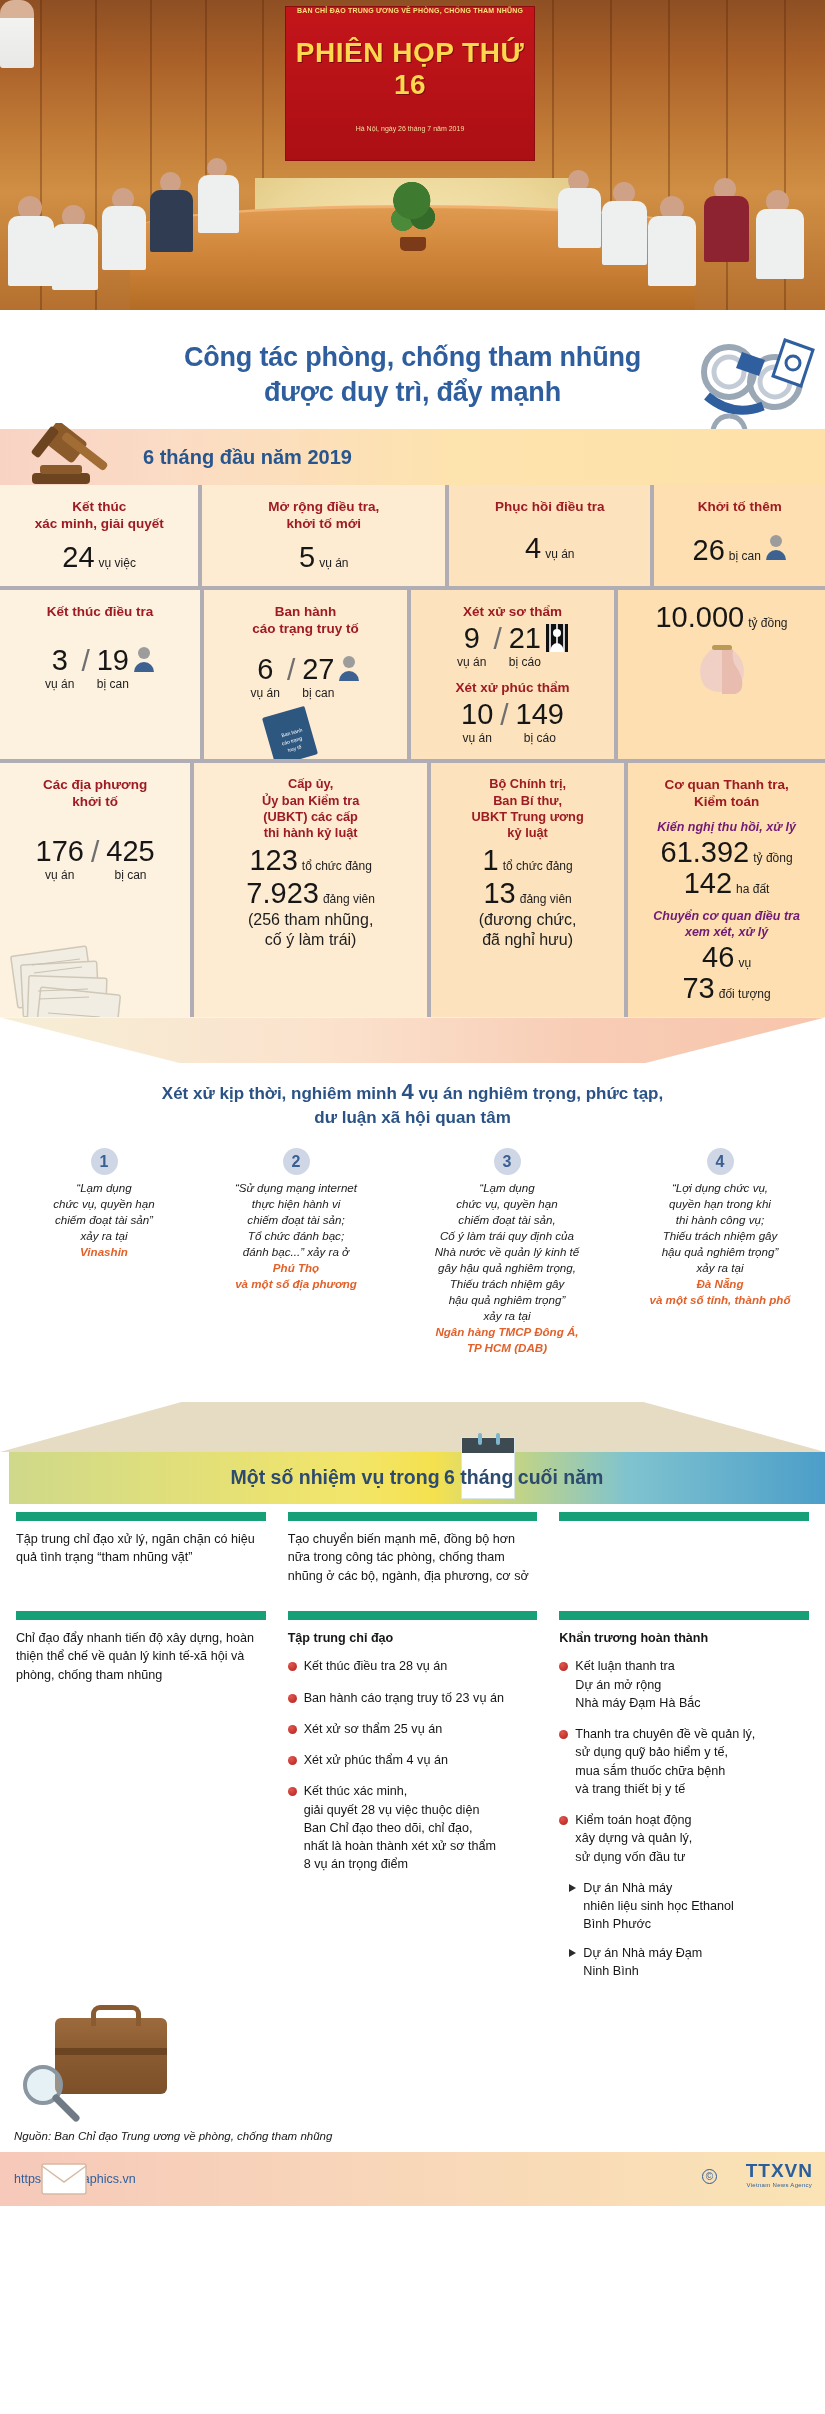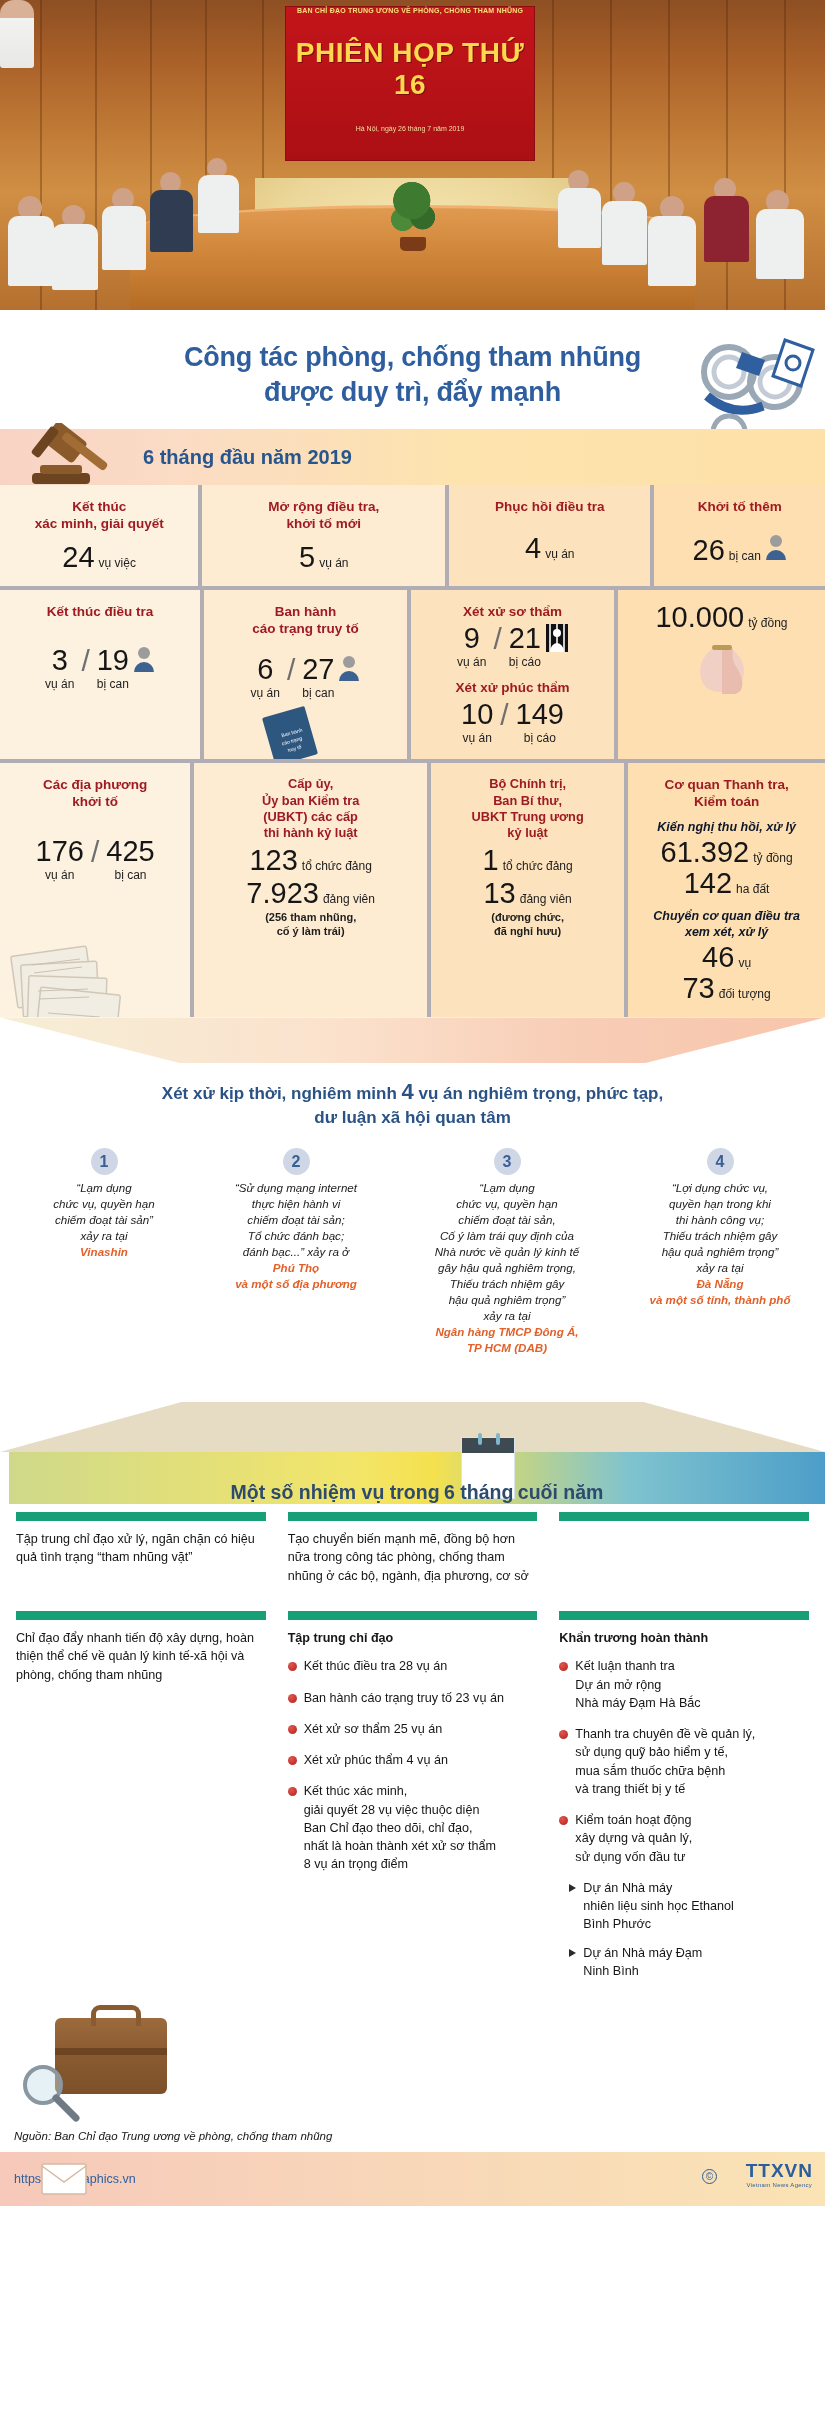--- a/index.html
+++ b/index.html
@@ -139,22 +139,22 @@
   .num-line { display: flex; align-items: baseline; justify-content: center; gap: 4px; }
   .frac {
     display: flex; align-items: flex-start; justify-content: center; gap: 2px;
   }
   .frac .part { text-align: center; }
   .frac .slash {
     color: #6f6f6f; font-size: 30px; font-weight: 300; margin: 0 5px;
     transform: translateY(-2px);
   }
   .frac .part .unit { display: block; font-size: 12px; margin-top: 2px; }
-  .sub-note { font-size: 11px; line-height: 1.3; color: #1d1d1d; margin-top: 2px; font-weight: bold; }
-  .ital { font-style: italic; font-size: 12.5px; color: #0f172a; line-height: 1.3; }
+  .sub-note { font-size: 16px; line-height: 1.3; color: #1d1d1d; margin-top: 2px; }
+  .ital { font-style: italic; font-size: 12.5px; color: #701a75; line-height: 1.3; }
   .icon-person { width: 22px; height: 26px; display: inline-block; vertical-align: -6px; }
   .spacer8 { height: 8px; }
 
   
   .tri-wrap { position: relative; height: 46px; background: #fff; }
   .tri {
     position: absolute; left: 0; right: 0; top: 0; height: 46px;
     background: linear-gradient(90deg,#f6eed6 0%, #fbe2cd 40%, #f8cdb6 70%, #f7c5ab 100%);
     clip-path: polygon(0 0, 100% 0, 78% 100%, 22% 100%);
   }
@@ -180,21 +180,21 @@
   
   .half2 { position: relative; margin-top: 12px; height: 108px; }
   .half2 .trap {
     position: absolute; left: 0; right: 0; top: 12px; height: 50px;
     background: #e6dcc4;
     clip-path: polygon(22% 0, 78% 0, 100% 100%, 0 100%);
   }
   .half2 .bar {
     position: absolute; left: 9px; right: 0; top: 62px; height: 52px;
     background: linear-gradient(90deg,#cfd98a 0%, #f2e56a 42%, #f5e14f 52%, #7fc3cf 76%, #4c9ec9 100%);
-    display: flex; align-items: flex-end; justify-content: center;
+    display: flex; align-items: center; justify-content: center;
   }
   .half2 .bar span { color: #2d4b6e; font-size: 19.5px; font-weight: bold; z-index: 2; }
   .cal {
     position: absolute; left: 461px; top: 47px; width: 54px; height: 62px;
     background: #fff; border: 1px solid #d8e6ea; z-index: 1;
   }
   .cal .cal-top { height: 15px; background: #3d4a52; }
   .cal .ring { position: absolute; top: -5px; width: 4px; height: 12px; background:#7fb6cd; border-radius:2px; }
 
   

